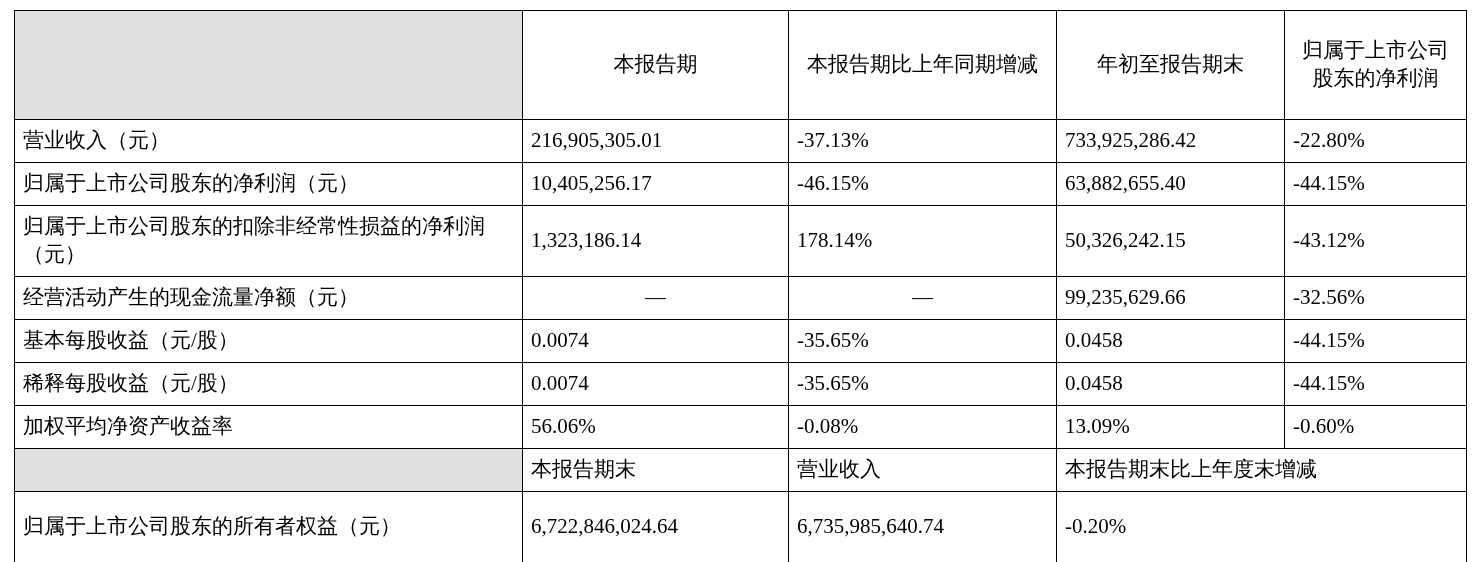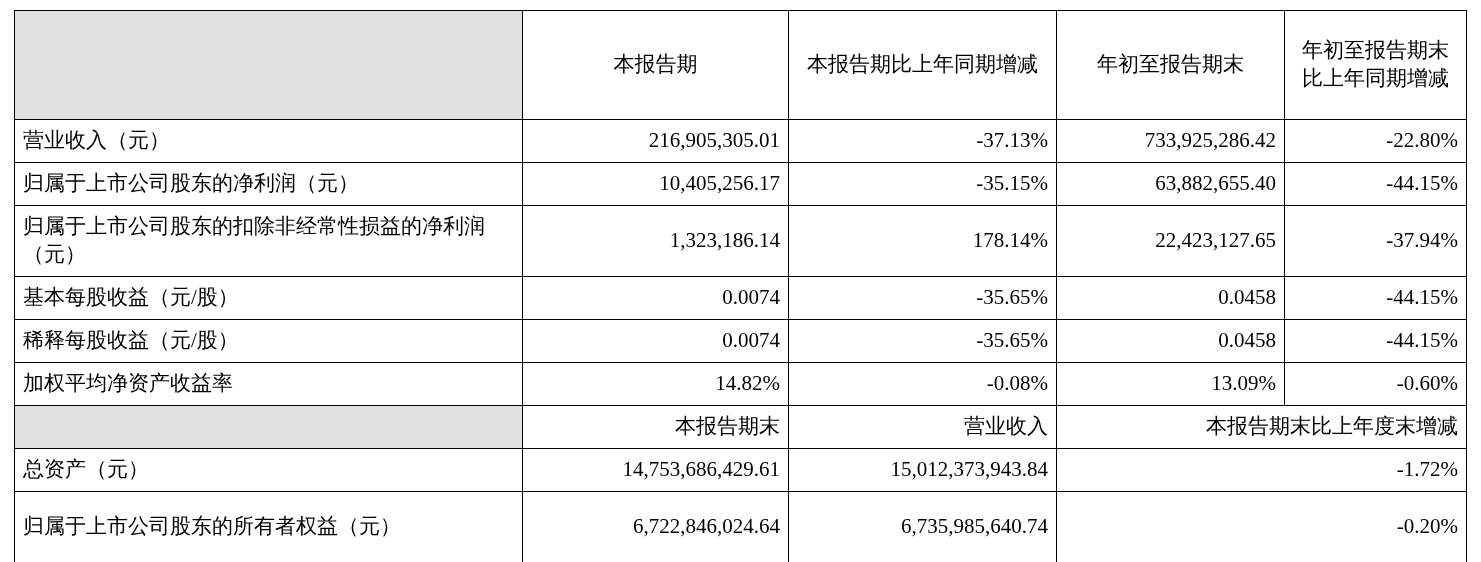--- a/index.html
+++ b/index.html
@@ -43,28 +43,28 @@
     vertical-align: middle;
     height: 100px;
   }
   .hdr td.blank { background: #e0e0e0; }
 
   .label {
     text-align: left;
     white-space: normal;
   }
   .num {
-    text-align: right;
+    text-align: left;
   }
   .ctr {
     text-align: center;
   }
   .subhdr td {
     background: #e0e0e0;
-    text-align: right;
+    text-align: left;
     height: 34px;
   }
   .subhdr td.blank {
     background: #e0e0e0;
   }
   .tall td {
     height: 62px;
   }
   .row td {
     height: 34px;
@@ -81,85 +81,86 @@
         <col class="c2">
         <col class="c3">
         <col class="c4">
     </colgroup>
     <tbody>
       <tr class="hdr">
         <td class="blank"></td>
         <td>本报告期</td>
         <td>本报告期比上年同期增减</td>
         <td>年初至报告期末</td>
-        <td>年初至报告期末比上年同期增减</td>
+        <td>归属于上市公司股东的净利润</td>
       </tr>
 
       <tr class="row">
         <td class="label">营业收入（元）</td>
         <td class="num">216,905,305.01</td>
         <td class="num">-37.13%</td>
         <td class="num">733,925,286.42</td>
         <td class="num">-22.80%</td>
       </tr>
 
       <tr class="row">
         <td class="label">归属于上市公司股东的净利润（元）</td>
         <td class="num">10,405,256.17</td>
-        <td class="num">-35.15%</td>
+        <td class="num">-46.15%</td>
         <td class="num">63,882,655.40</td>
         <td class="num">-44.15%</td>
       </tr>
 
       <tr class="tall">
         <td class="label">归属于上市公司股东的扣除非经常性损益的净利润（元）</td>
         <td class="num">1,323,186.14</td>
         <td class="num">178.14%</td>
-        <td class="num">22,423,127.65</td>
-        <td class="num">-37.94%</td>
+        <td class="num">50,326,242.15</td>
+        <td class="num">-43.12%</td>
       </tr>
 
+      <tr class="row">
+        <td class="label">经营活动产生的现金流量净额（元）</td>
+        <td class="ctr">—</td>
+        <td class="ctr">—</td>
+        <td class="num">99,235,629.66</td>
+        <td class="num">-32.56%</td>
+      </tr>
 
       <tr class="row">
         <td class="label">基本每股收益（元/股）</td>
         <td class="num">0.0074</td>
         <td class="num">-35.65%</td>
         <td class="num">0.0458</td>
         <td class="num">-44.15%</td>
       </tr>
 
       <tr class="row">
         <td class="label">稀释每股收益（元/股）</td>
         <td class="num">0.0074</td>
         <td class="num">-35.65%</td>
         <td class="num">0.0458</td>
         <td class="num">-44.15%</td>
       </tr>
 
       <tr class="row">
         <td class="label">加权平均净资产收益率</td>
-        <td class="num">14.82%</td>
+        <td class="num">56.06%</td>
         <td class="num">-0.08%</td>
         <td class="num">13.09%</td>
         <td class="num">-0.60%</td>
       </tr>
 
       <tr class="subhdr">
         <td class="blank"></td>
         <td>本报告期末</td>
         <td>营业收入</td>
         <td colspan="2">本报告期末比上年度末增减</td>
       </tr>
 
-      <tr class="row">
-        <td class="label">总资产（元）</td>
-        <td class="num">14,753,686,429.61</td>
-        <td class="num">15,012,373,943.84</td>
-        <td class="num" colspan="2">-1.72%</td>
-      </tr>
 
       <tr class="tall">
         <td class="label">归属于上市公司股东的所有者权益（元）</td>
         <td class="num">6,722,846,024.64</td>
         <td class="num">6,735,985,640.74</td>
         <td class="num" colspan="2">-0.20%</td>
       </tr>
     </tbody>
   </table>
 </div>

